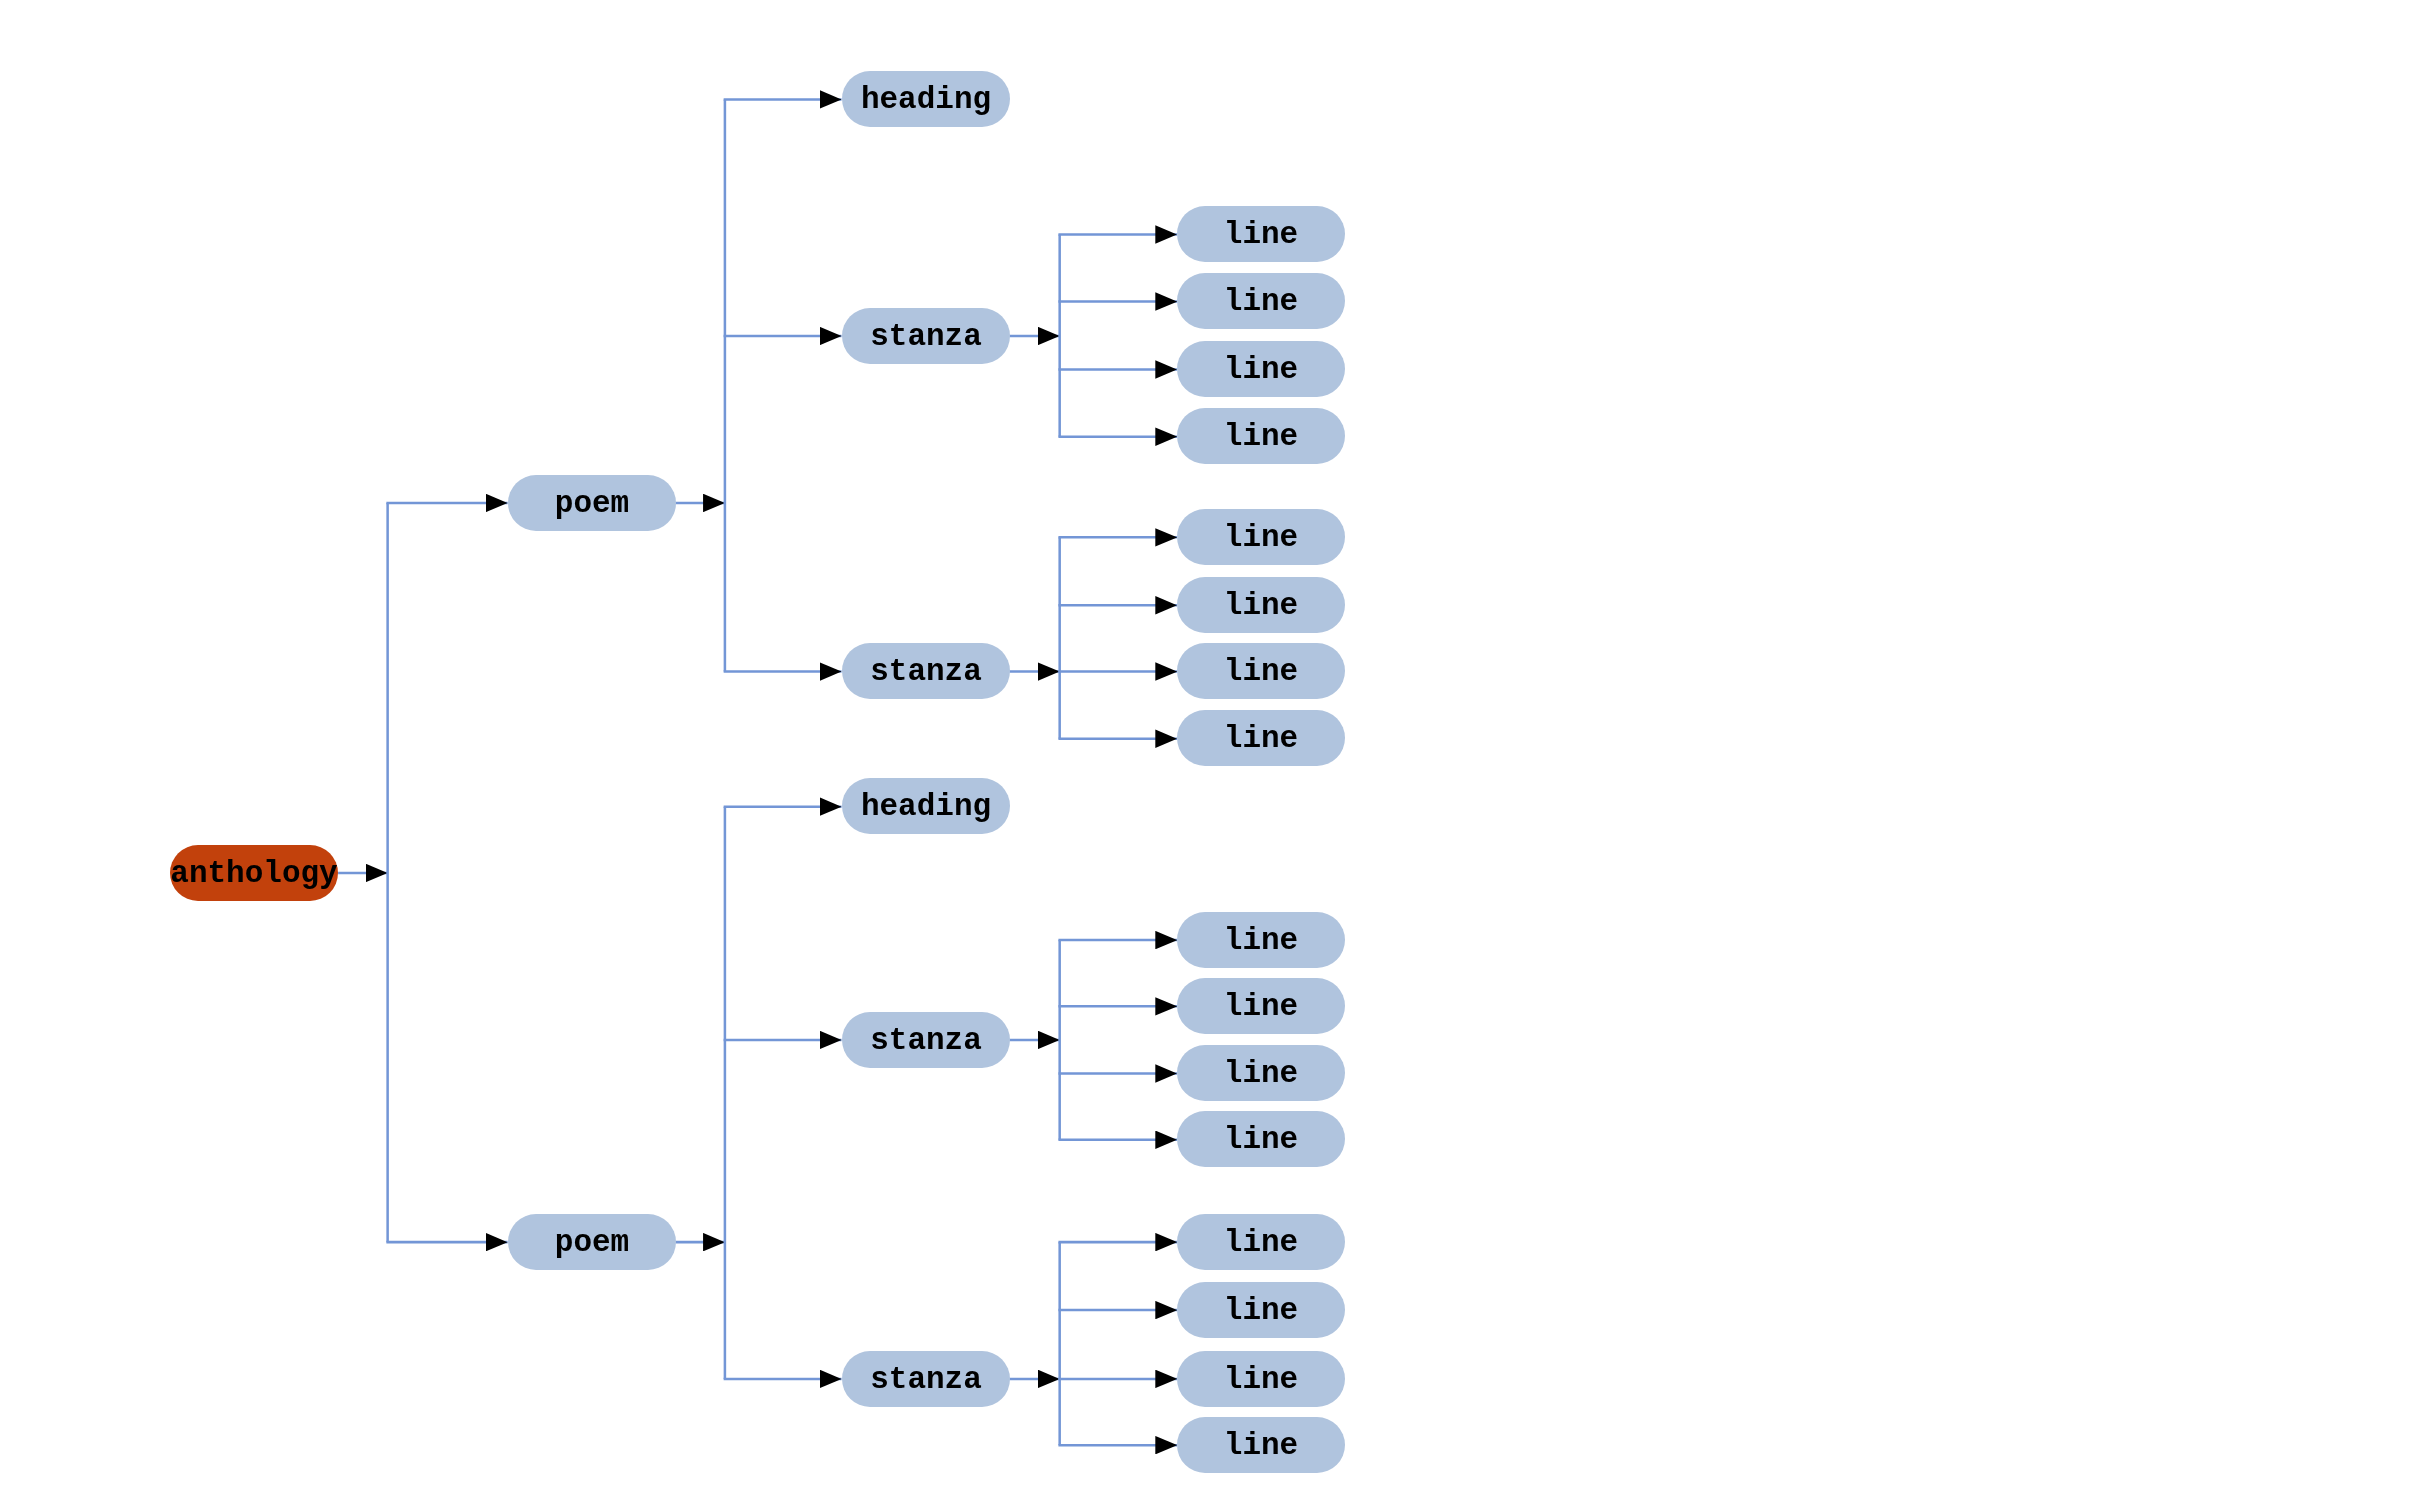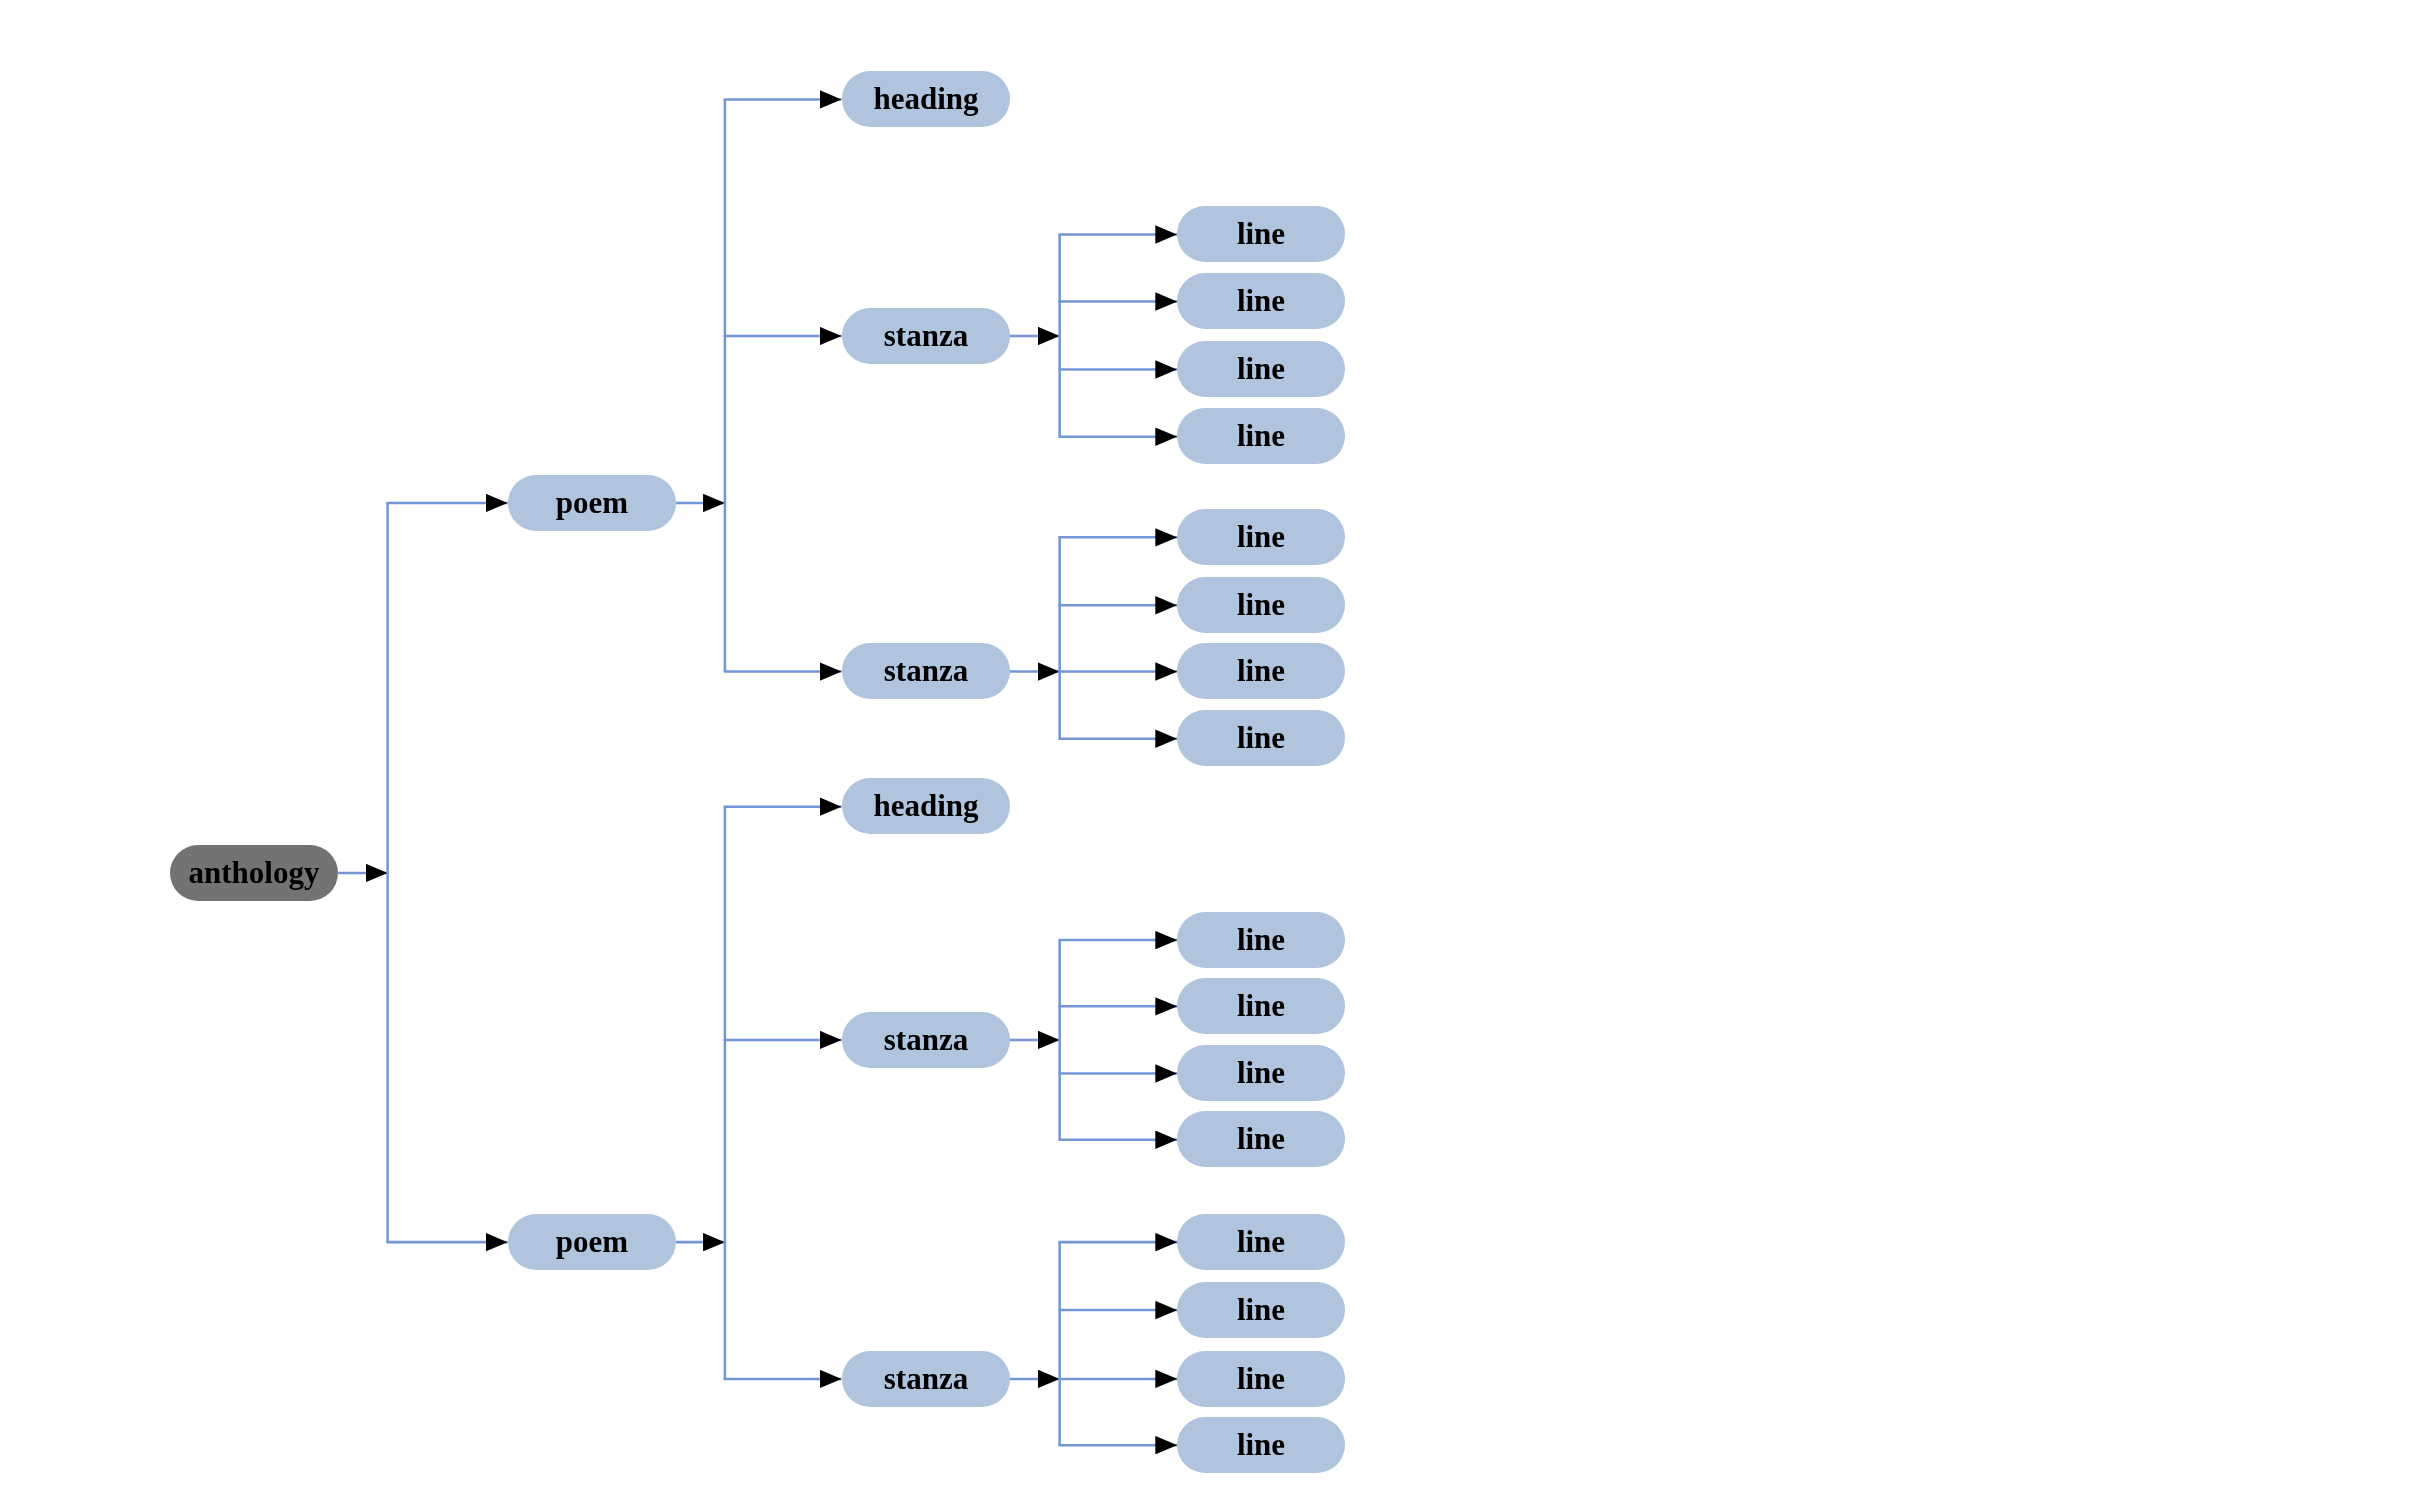--- a/index.html
+++ b/index.html
@@ -14,21 +14,21 @@
   #edges-layer {
     position: absolute;
     left: 0;
     top: 0;
   }
   .node {
     position: absolute;
     display: flex;
     align-items: center;
     justify-content: center;
-    font-family: Liberation Serif, serif;
+    font-family: Liberation Mono, monospace;
     font-weight: bold;
     box-sizing: border-box;
   }
 </style>
 </head>
 <body>
 
 <div id="stage" style="width: 2413px; height: 1511px; background: rgb(255, 255, 255);">
     <svg id="edges-layer" width="2413" height="1511" viewBox="0 0 2876 1800">
       <defs>
@@ -68,21 +68,21 @@
       <line x1="1261.5" y1="1199" x2="1403" y2="1199" stroke="#7396d6" stroke-width="3" marker-end="url(#arrowhead)"></line>
       <line x1="1261.5" y1="1279" x2="1403" y2="1279" stroke="#7396d6" stroke-width="3" marker-end="url(#arrowhead)"></line>
       <line x1="1261.5" y1="1358" x2="1403" y2="1358" stroke="#7396d6" stroke-width="3" marker-end="url(#arrowhead)"></line>
       <line x1="1203" y1="1643" x2="1263" y2="1643" stroke="#7396d6" stroke-width="3" marker-end="url(#arrowhead)"></line>
       <line x1="1263" y1="1480" x2="1263" y2="1722" stroke="#7396d6" stroke-width="3"></line>
       <line x1="1261.5" y1="1480" x2="1403" y2="1480" stroke="#7396d6" stroke-width="3" marker-end="url(#arrowhead)"></line>
       <line x1="1261.5" y1="1561" x2="1403" y2="1561" stroke="#7396d6" stroke-width="3" marker-end="url(#arrowhead)"></line>
       <line x1="1261.5" y1="1643" x2="1403" y2="1643" stroke="#7396d6" stroke-width="3" marker-end="url(#arrowhead)"></line>
       <line x1="1261.5" y1="1722" x2="1403" y2="1722" stroke="#7396d6" stroke-width="3" marker-end="url(#arrowhead)"></line>
     </svg>
-    <div class="node" style="width: 168px; height: 56px; left: 170px; top: 845px; border-radius: 28.5px; background: #737373; color: rgb(0, 0, 0); font-size: 31px;">anthology</div>
+    <div class="node" style="width: 168px; height: 56px; left: 170px; top: 845px; border-radius: 28.5px; background: #c2410c; color: rgb(0, 0, 0); font-size: 31px;">anthology</div>
     <div class="node" style="width: 168px; height: 56px; left: 508px; top: 475px; border-radius: 28.5px; background: rgb(176, 196, 222); color: rgb(0, 0, 0); font-size: 31px;">poem</div>
     <div class="node" style="width: 168px; height: 56px; left: 508px; top: 1214px; border-radius: 28.5px; background: rgb(176, 196, 222); color: rgb(0, 0, 0); font-size: 31px;">poem</div>
     <div class="node" style="width: 168px; height: 56px; left: 842px; top: 71px; border-radius: 28.5px; background: rgb(176, 196, 222); color: rgb(0, 0, 0); font-size: 31px;">heading</div>
     <div class="node" style="width: 168px; height: 56px; left: 842px; top: 308px; border-radius: 28.5px; background: rgb(176, 196, 222); color: rgb(0, 0, 0); font-size: 31px;">stanza</div>
     <div class="node" style="width: 168px; height: 56px; left: 842px; top: 643px; border-radius: 28.5px; background: rgb(176, 196, 222); color: rgb(0, 0, 0); font-size: 31px;">stanza</div>
     <div class="node" style="width: 168px; height: 56px; left: 842px; top: 778px; border-radius: 28.5px; background: rgb(176, 196, 222); color: rgb(0, 0, 0); font-size: 31px;">heading</div>
     <div class="node" style="width: 168px; height: 56px; left: 842px; top: 1012px; border-radius: 28.5px; background: rgb(176, 196, 222); color: rgb(0, 0, 0); font-size: 31px;">stanza</div>
     <div class="node" style="width: 168px; height: 56px; left: 842px; top: 1351px; border-radius: 28.5px; background: rgb(176, 196, 222); color: rgb(0, 0, 0); font-size: 31px;">stanza</div>
     <div class="node" style="width: 168px; height: 56px; left: 1177px; top: 206px; border-radius: 28.5px; background: rgb(176, 196, 222); color: rgb(0, 0, 0); font-size: 31px;">line</div>
     <div class="node" style="width: 168px; height: 56px; left: 1177px; top: 273px; border-radius: 28.5px; background: rgb(176, 196, 222); color: rgb(0, 0, 0); font-size: 31px;">line</div>

